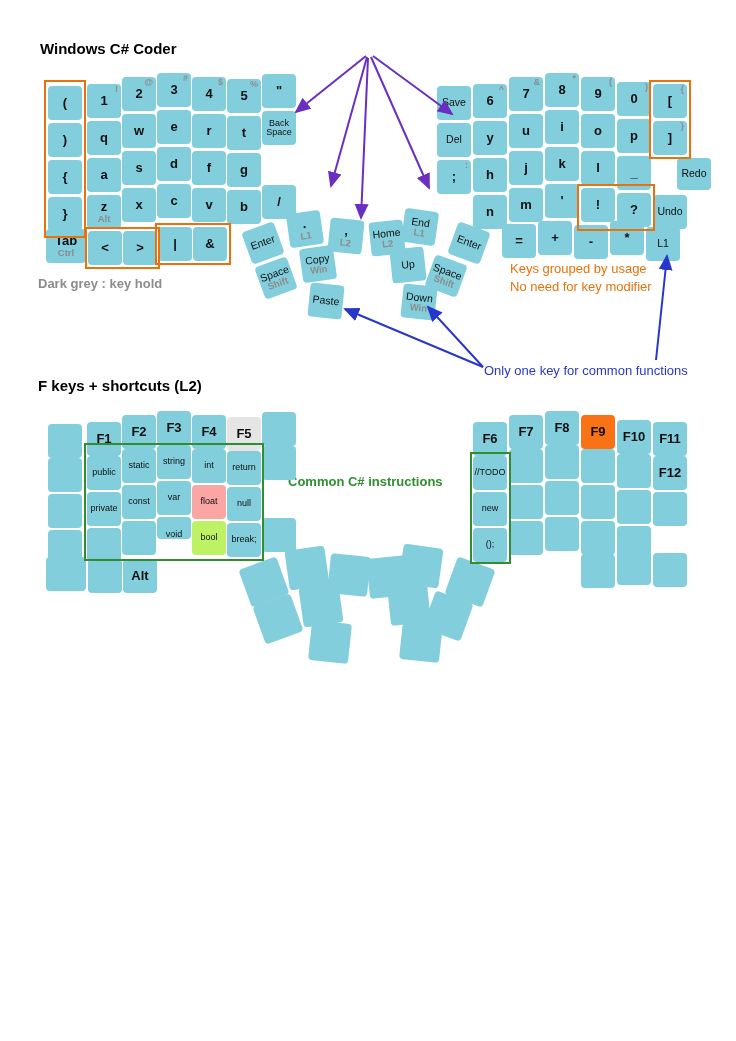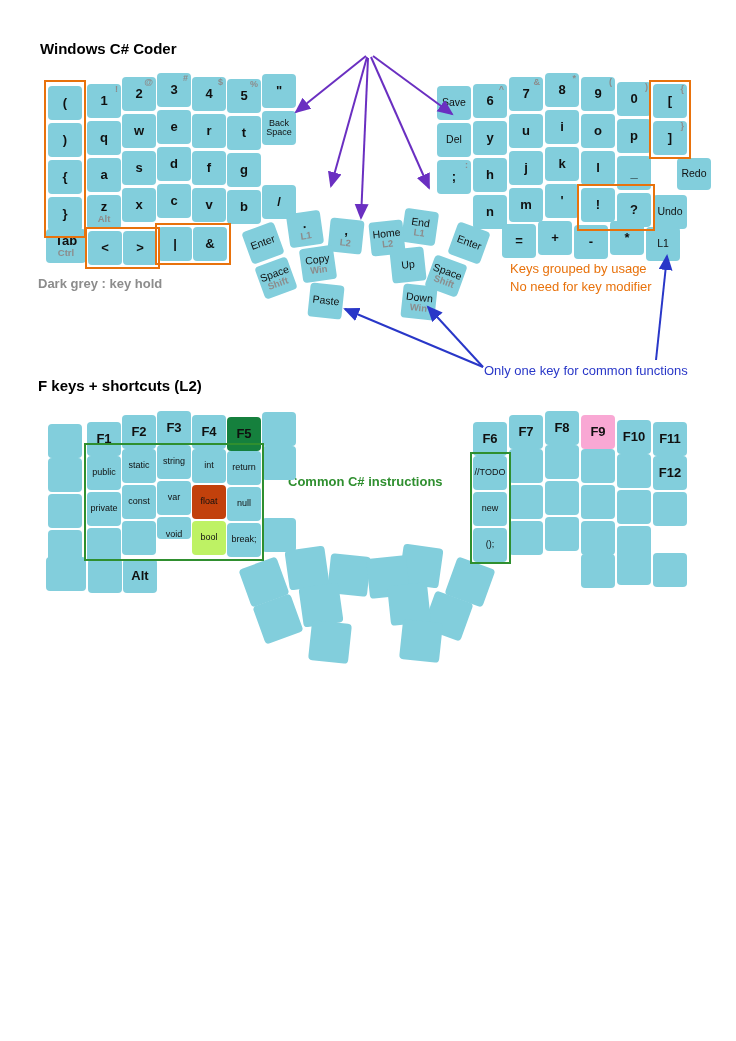--- a/index.html
+++ b/index.html
@@ -295,21 +295,21 @@
       </div>
       <div class="key" style="left: 122px; top: 415px; width: 34px; height: 34px; background: rgb(130, 206, 220);">
         <span>F2</span>
       </div>
       <div class="key" style="left: 157px; top: 411px; width: 34px; height: 34px; background: rgb(130, 206, 220);">
         <span>F3</span>
       </div>
       <div class="key" style="left: 192px; top: 415px; width: 34px; height: 34px; background: rgb(130, 206, 220);">
         <span>F4</span>
       </div>
-      <div class="key" style="left: 227px; top: 417px; width: 34px; height: 34px; background: #15803d;">
+      <div class="key" style="left: 227px; top: 417px; width: 34px; height: 34px; background: #e5e5e5;">
         <span>F5</span>
       </div>
       <div class="key" style="left: 262px; top: 412px; width: 34px; height: 34px; background: rgb(130, 206, 220);"></div>
       <div class="key" style="left: 48px; top: 458px; width: 34px; height: 34px; background: rgb(130, 206, 220);"></div>
       <div class="key t" style="left: 87px; top: 456px; width: 34px; height: 34px; background: rgb(130, 206, 220);">
         <span>public</span>
       </div>
       <div class="key t" style="left: 122px; top: 449px; width: 34px; height: 34px; background: rgb(130, 206, 220);">
         <span>static</span>
       </div>
@@ -326,21 +326,21 @@
       <div class="key" style="left: 48px; top: 494px; width: 34px; height: 34px; background: rgb(130, 206, 220);"></div>
       <div class="key t" style="left: 87px; top: 492px; width: 34px; height: 34px; background: rgb(130, 206, 220); text-align: center;">
         <span>private</span>
       </div>
       <div class="key t" style="left: 122px; top: 485px; width: 34px; height: 34px; background: rgb(130, 206, 220);">
         <span>const</span>
       </div>
       <div class="key t" style="left: 157px; top: 481px; width: 34px; height: 34px; background: rgb(130, 206, 220);">
         <span>var</span>
       </div>
-      <div class="key t" style="left: 192px; top: 485px; width: 34px; height: 34px; background: #c2410c;">
+      <div class="key t" style="left: 192px; top: 485px; width: 34px; height: 34px; background: #fca5a5;">
         <span>float</span>
       </div>
       <div class="key t" style="left: 227px; top: 487px; width: 34px; height: 34px; background: rgb(130, 206, 220);">
         <span>null</span>
       </div>
       <div class="key" style="left: 48px; top: 530px; width: 34px; height: 34px; background: rgb(130, 206, 220);"></div>
       <div class="key" style="left: 87px; top: 528px; width: 34px; height: 34px; background: rgb(130, 206, 220);"></div>
       <div class="key" style="left: 122px; top: 521px; width: 34px; height: 34px; background: rgb(130, 206, 220);"></div>
       <div class="key t" style="left: 157px; top: 517px; width: 34px; height: 22px; background: rgb(130, 206, 220); justify-content: flex-end;">
         <span>void</span>
@@ -365,21 +365,21 @@
       <div class="key" style="left: 310px; top: 622px; width: 40px; height: 40px; background: rgb(130, 206, 220); transform: rotate(6deg);"></div>
       <div class="key" style="left: 473px; top: 422px; width: 34px; height: 34px; background: rgb(130, 206, 220);">
         <span>F6</span>
       </div>
       <div class="key" style="left: 509px; top: 415px; width: 34px; height: 34px; background: rgb(130, 206, 220);">
         <span>F7</span>
       </div>
       <div class="key" style="left: 545px; top: 411px; width: 34px; height: 34px; background: rgb(130, 206, 220);">
         <span>F8</span>
       </div>
-      <div class="key" style="left: 581px; top: 415px; width: 34px; height: 34px; background: #f9a8d4;">
+      <div class="key" style="left: 581px; top: 415px; width: 34px; height: 34px; background: #f97316;">
         <span>F9</span>
       </div>
       <div class="key" style="left: 617px; top: 420px; width: 34px; height: 34px; background: rgb(130, 206, 220);">
         <span>F10</span>
       </div>
       <div class="key" style="left: 653px; top: 422px; width: 34px; height: 34px; background: rgb(130, 206, 220);">
         <span>F11</span>
       </div>
       <div class="key t" style="left: 473px; top: 456px; width: 34px; height: 34px; background: rgb(130, 206, 220);">
         <span>//TODO</span>

